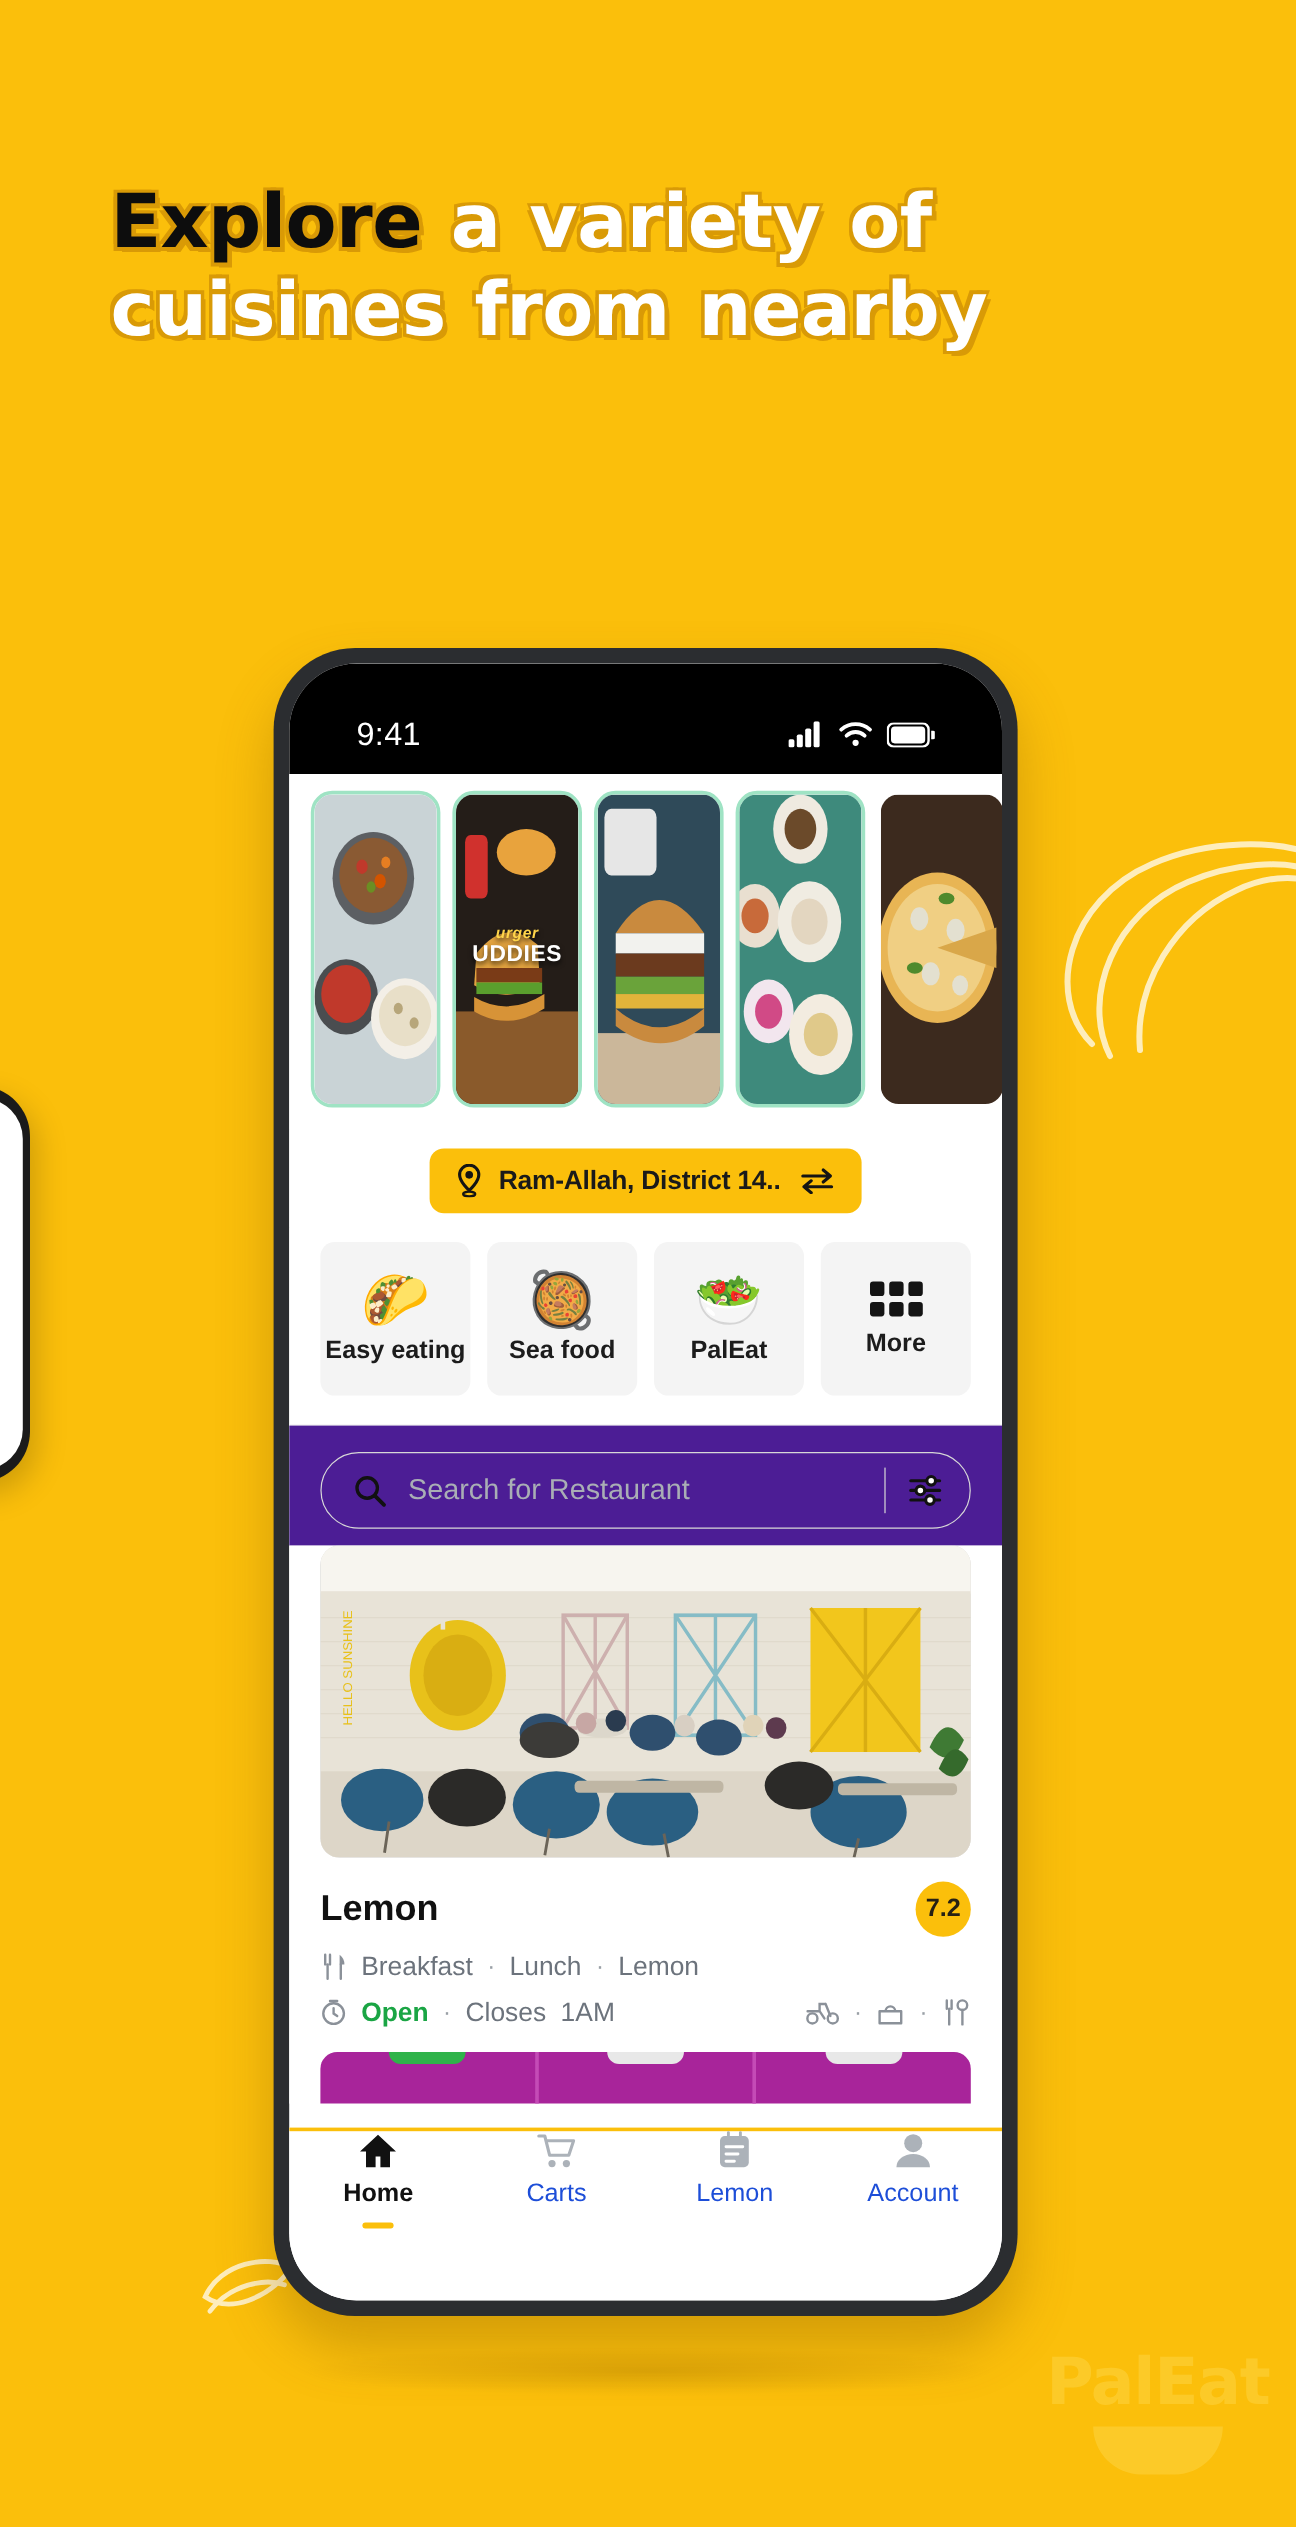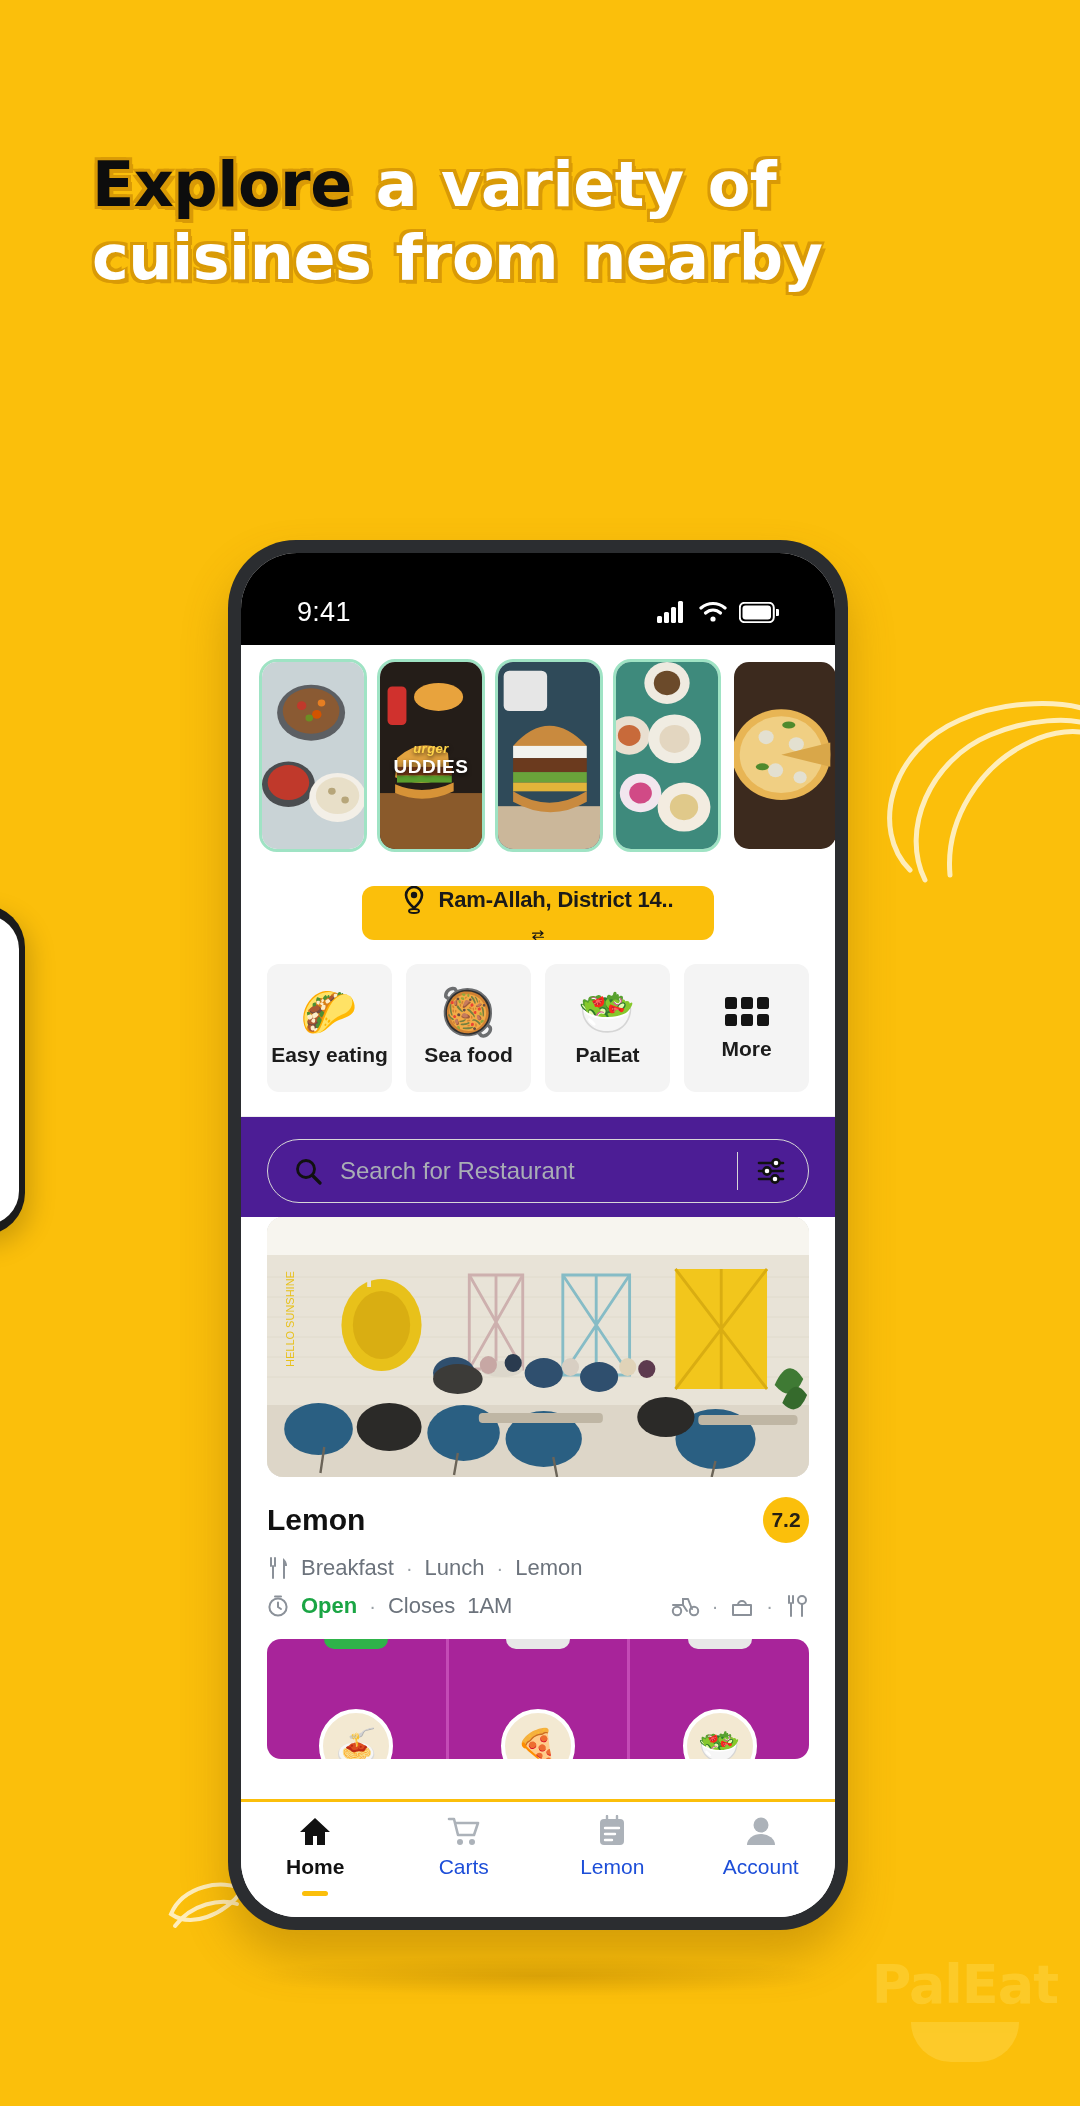--- a/index.html
+++ b/index.html
@@ -87,41 +87,41 @@
   }
   .status-time { color:#fff; font-size: 27px; font-weight: 500; letter-spacing:.3px; }
   .status-icons { display:flex; align-items:center; gap: 12px; }
 
   
   .stories {
     background:#fff; padding: 14px 18px 18px 18px;
     display:flex; gap: 10px; flex: 0 0 auto; overflow:hidden;
   }
   .story {
-    width: 108px; height: 193px; border-radius: 18px;
+    width: 108px; height: 264px; border-radius: 18px;
     border: 3px solid #9fe3c4; overflow:hidden; flex:0 0 auto;
     position: relative;
   }
   .story.last { border-color: transparent; }
   .story-img { width:100%; height:100%; display:block; }
   .story-cap {
     position:absolute; left:0; right:0; top:42%;
     text-align:center; color:#fff; font-weight:bold;
     font-size:19px; text-shadow: 0 2px 4px rgba(0,0,0,.7);
     letter-spacing:.5px;
   }
   .story-cap small { display:block; color:#FFD54A; font-size:13px; font-style: italic; }
 
   
   .loc-wrap { background:#fff; display:flex; justify-content:center; padding: 16px 0 12px 0; flex:0 0 auto; }
   .loc-chip {
     background:#FBBF0B; border-radius: 12px;
     height: 54px; padding: 0 22px;
     display:flex; align-items:center; gap: 16px;
-    min-width: 352px; justify-content: space-between; flex-direction: column;
+    min-width: 352px; justify-content: space-between;
   }
   .loc-left { display:flex; align-items:center; gap:14px; }
   .loc-text { font-size: 22px; font-weight: bold; color:#1a1a1a; letter-spacing:-.2px; }
 
   
   .cats {
     background:#fff; display:flex; gap: 14px;
     padding: 12px 26px 24px 26px; flex:0 0 auto;
     border-bottom: 1px solid #eeeeee;
   }
@@ -178,23 +178,23 @@
   .promo-tab.alt { background:#e8e8e8; }
   .promo-circle {
     position:absolute; left:50%; transform:translateX(-50%);
     bottom: -24px; width: 74px; height: 74px; border-radius:50%;
     background:#F3E9D2; border: 4px solid #fff;
     display:flex; align-items:center; justify-content:center; font-size: 34px;
   }
 
   
   .bottomnav {
-    background:#fff; height: 118px; flex:0 0 auto;
+    background:#fff; height: 144px; flex:0 0 auto;
     border-top: 3px solid #FBBF0B;
-    display:flex; align-items:flex-start; padding-top: 13px; margin-top: 20px;
+    display:flex; align-items:flex-start; padding-top: 0; margin-top: 20px;
   }
   .nav-item {
     flex:1; display:flex; flex-direction:column; align-items:center; gap: 8px;
     position: relative;
   }
   .nav-label { font-size: 21px; color:#1d4ed8; }
   .nav-item.active .nav-label { color:#111; font-weight: bold; }
   .nav-underline {
     width: 26px; height: 5px; background:#FBBF0B; border-radius: 4px; margin-top: 4px;
   }

